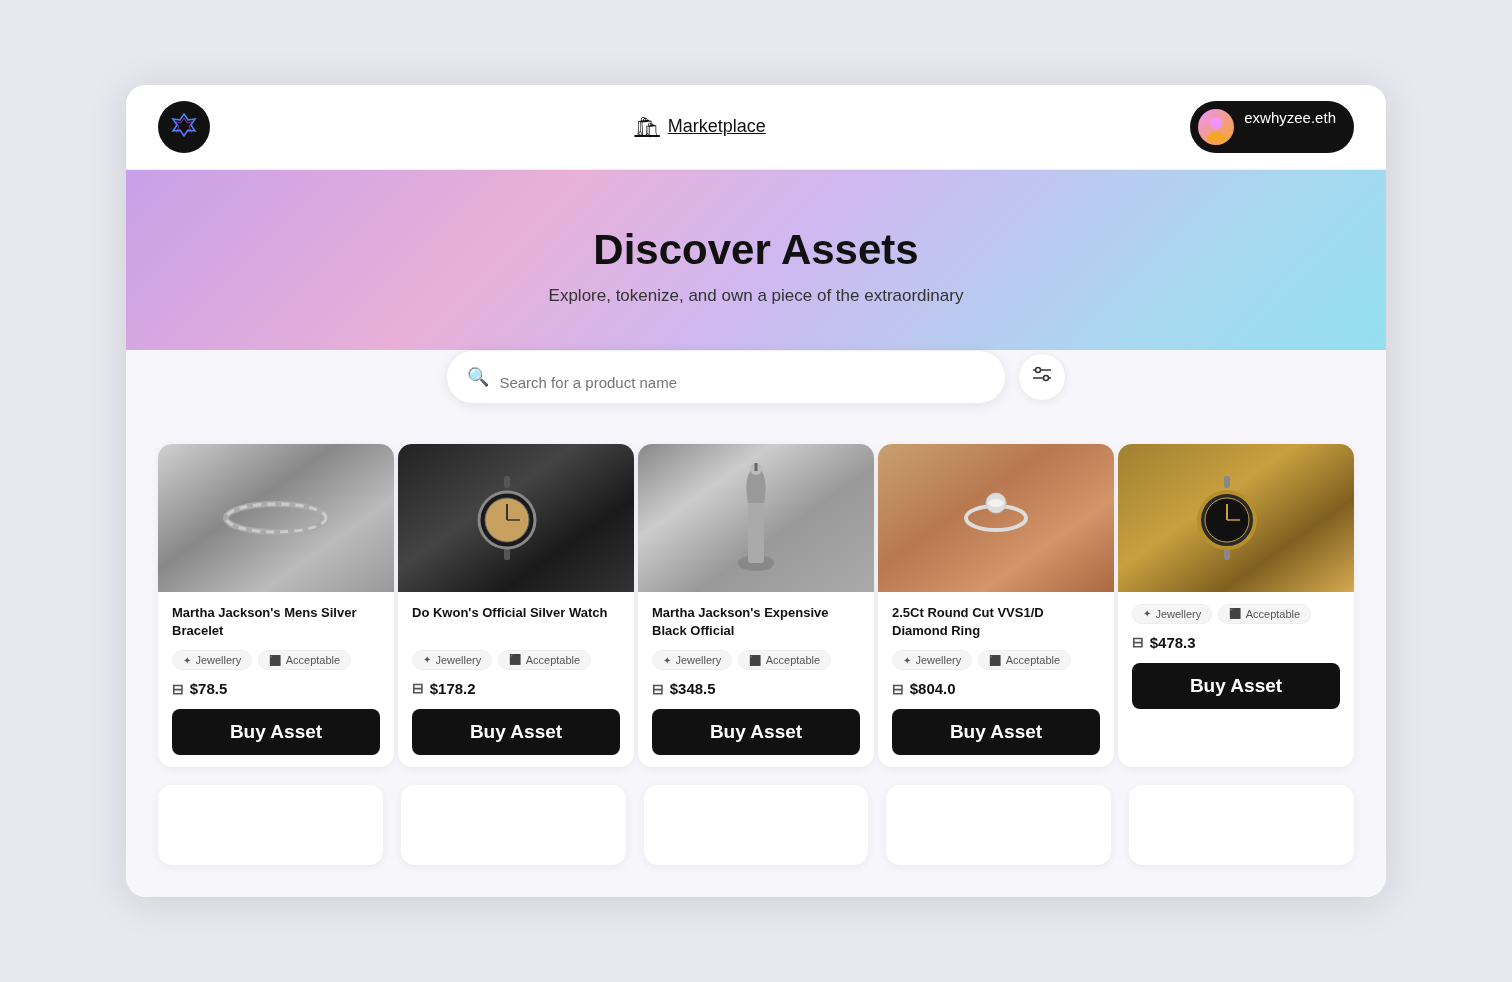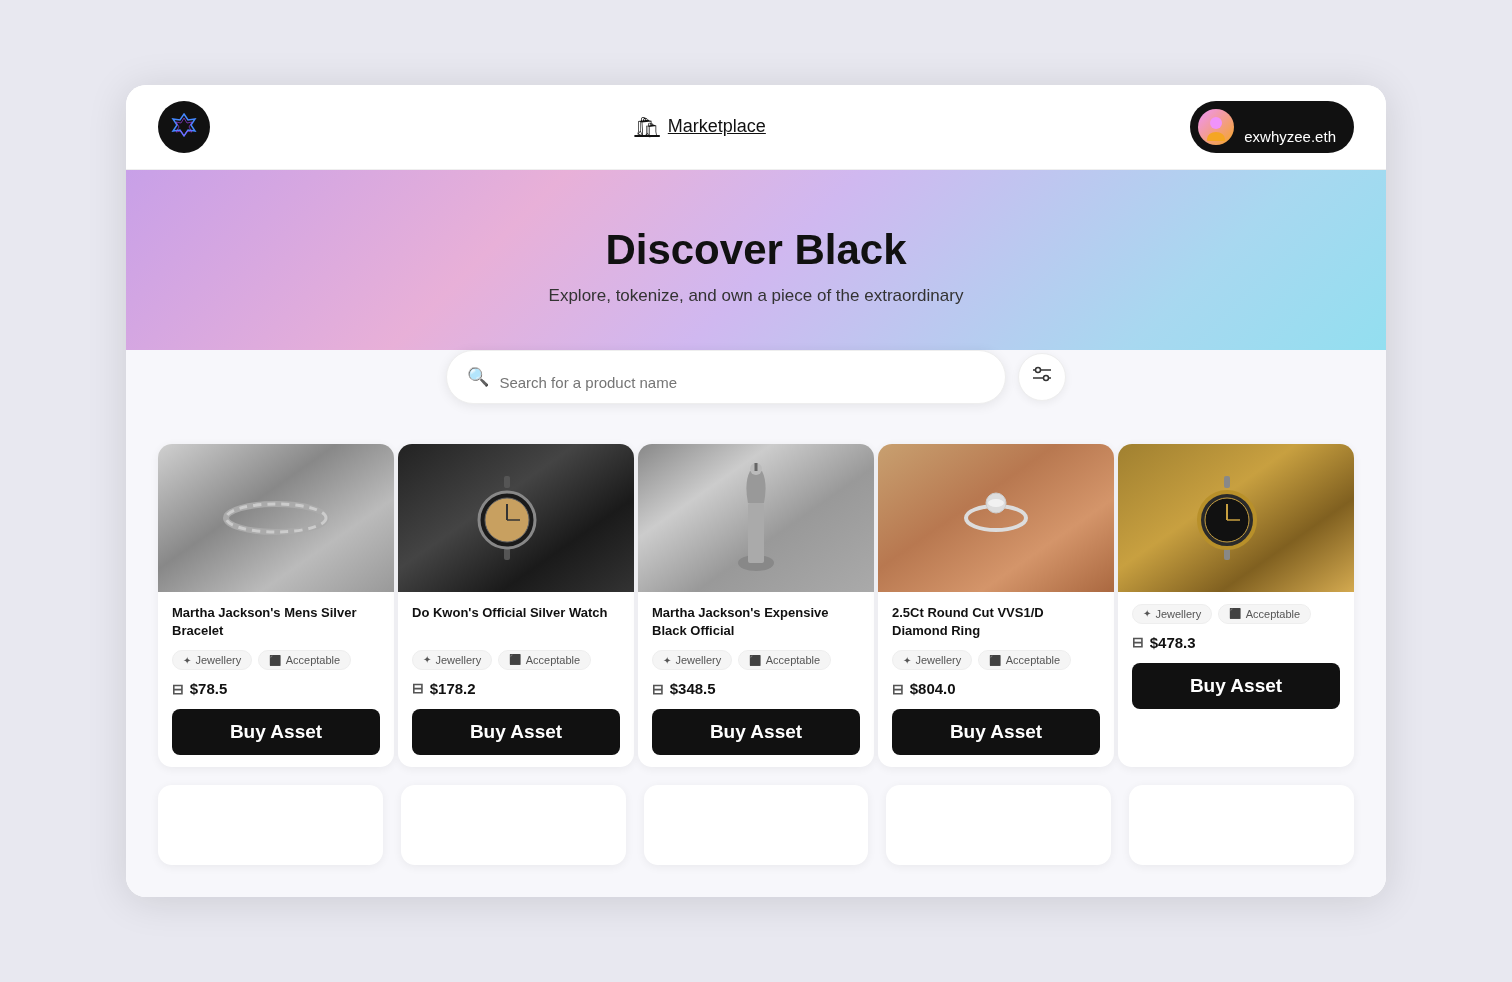--- a/index.html
+++ b/index.html
@@ -48,21 +48,21 @@
       gap: 8px;
       cursor: pointer;
       text-decoration: underline;
       font-size: 18px;
       font-weight: 500;
       color: #111;
     }
     .nav-marketplace-icon { font-size: 20px; }
     .user-btn {
       display: flex;
-      align-items: flex-end;
+      align-items: flex-start;
       gap: 10px;
       background: #111;
       border-radius: 50px;
       padding: 8px 18px 8px 8px;
       cursor: pointer;
       border: none;
     }
     .user-avatar {
       width: 36px;
       height: 36px;
@@ -274,21 +274,21 @@
         <svg width="28" height="28" viewBox="0 0 28 28">
           <circle cx="14" cy="10" r="6" fill="#f093fb"></circle>
           <ellipse cx="14" cy="26" rx="9" ry="7" fill="#f5a623"></ellipse>
         </svg>
       </div>
       <span class="user-name">exwhyzee.eth</span>
     </button>
   </div>
 
   <div class="hero">
-    <h1 class="hero-title">Discover Black</h1>
+    <h1 class="hero-title">Discover Assets</h1>
     <p class="hero-subtitle">Explore, tokenize, and own a piece of the extraordinary</p>
   </div>
 
   <div class="search-section">
     <div class="search-bar">
       <span class="search-icon">🔍</span>
       <input class="search-input" type="text" placeholder="Search for a product name" style="">
     </div>
     <button class="filter-btn">
       <span class="filter-icon">

